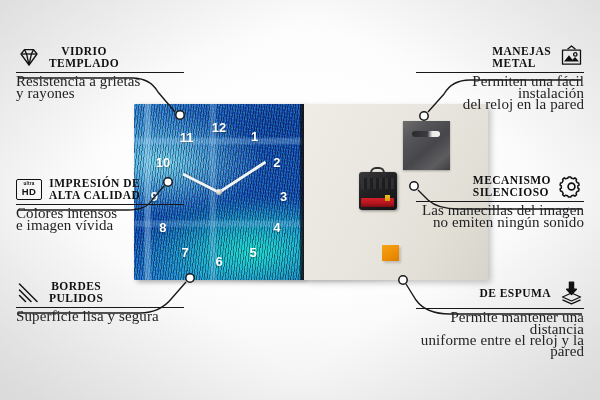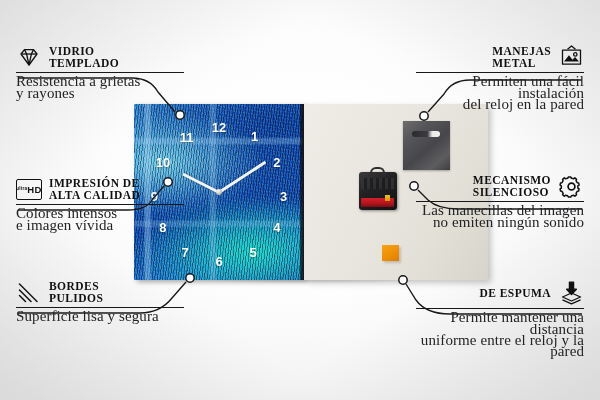--- a/index.html
+++ b/index.html
@@ -246,20 +246,21 @@
   .callout.right .head { flex-direction: row-reverse; }
 
   .callout .title {
     font-family: "Liberation Serif", serif;
     font-weight: 700;
     font-size: 11.5px;
     line-height: 12.5px;
     letter-spacing: .45px;
     color: #111113;
     text-transform: uppercase;
+    text-align: center;
   }
   .callout.right .title { text-align: left; }
 
   .callout .rule {
     height: 1.35px;
     background: #18181a;
     width: 100%;
   }
 
   .callout .desc {
@@ -277,21 +278,21 @@
     width: 26px; height: 26px;
     display: flex; align-items: center; justify-content: center;
     color: #111113;
   }
   .ico svg { display: block; }
 
   .ico-hd {
     width: 26px; height: 21px;
     border: 1.5px solid #111113;
     border-radius: 2px;
-    display: flex; flex-direction: row;
+    display: flex; flex-direction: column;
     align-items: center; justify-content: center;
     line-height: 1;
   }
   .ico-hd .u {
     font-family: "Liberation Sans", sans-serif;
     font-size: 4.6px; font-weight: 700; letter-spacing: .2px;
   }
   .ico-hd .hd {
     font-family: "Liberation Sans", sans-serif;
     font-size: 9.5px; font-weight: 700; letter-spacing: .3px;

